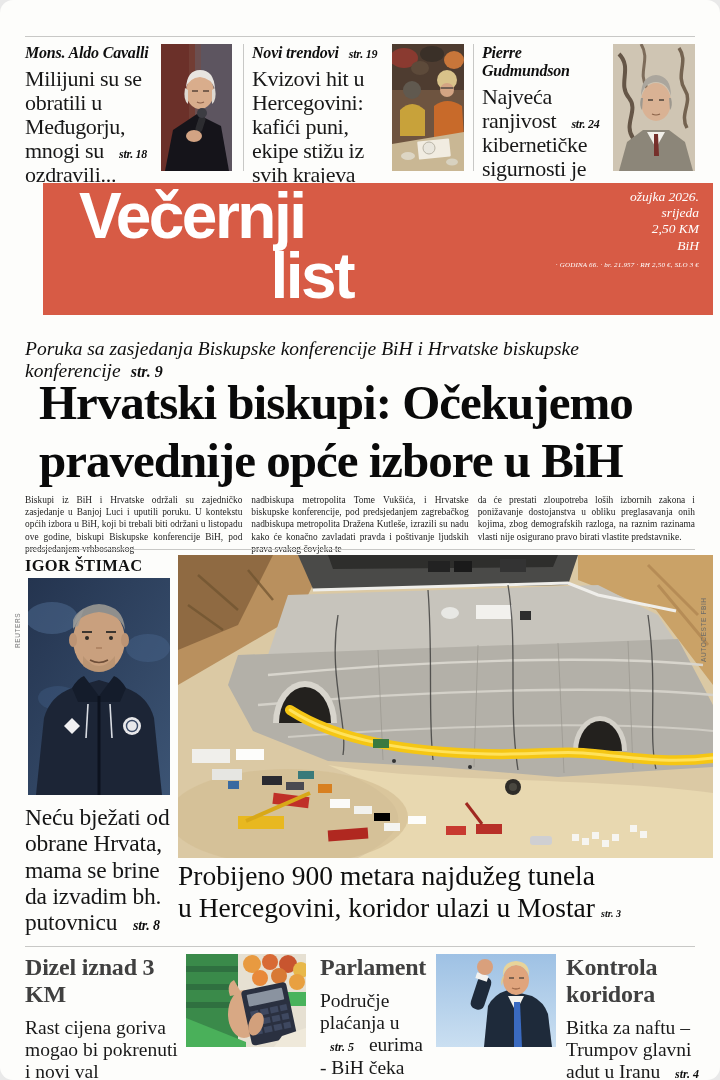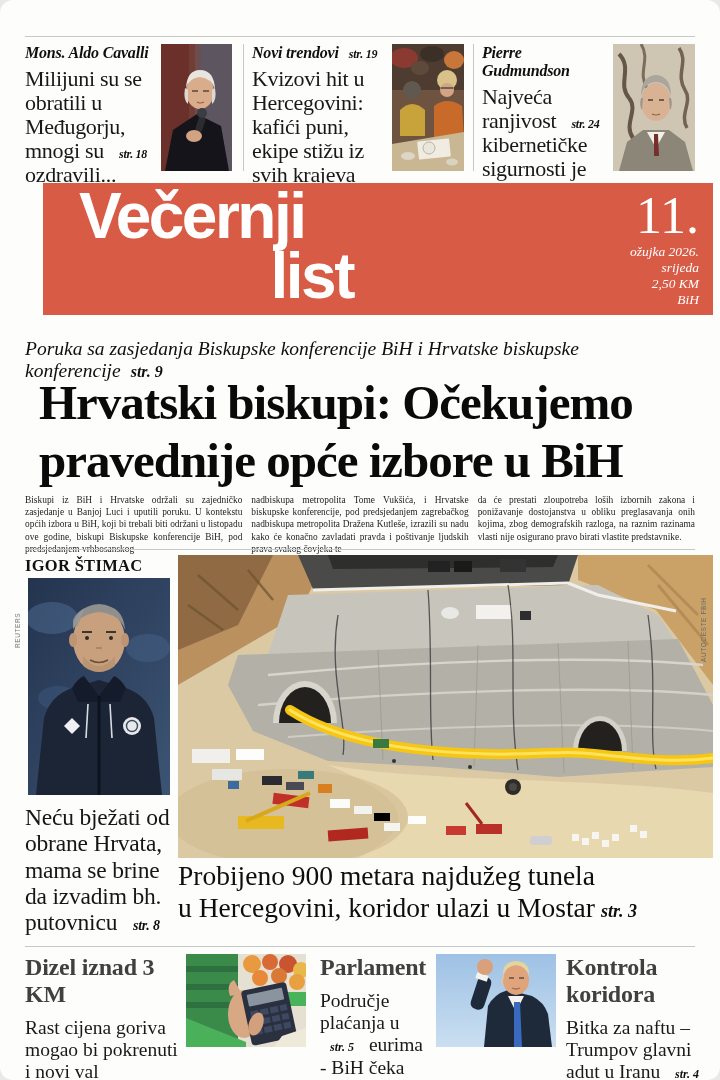--- a/index.html
+++ b/index.html
@@ -35,21 +35,21 @@
   .lead-cols p{flex:1;margin:0;font-size:9.4px;line-height:1.3;text-align:justify;color:#1d1d1d;}
 
   
   .stimac-name{position:absolute;left:25px;top:556px;font-weight:bold;font-size:16.5px;letter-spacing:.3px;}
   .vcredit{position:absolute;font-family:"Liberation Sans",sans-serif;font-size:6.5px;color:#777;
            letter-spacing:.6px;transform:rotate(-90deg);transform-origin:left top;white-space:nowrap;}
   .stimac-headline{position:absolute;left:25px;top:804px;width:154px;font-size:23.5px;line-height:1.12;
                    letter-spacing:-.2px;color:#161616;}
   .stimac-headline .ref{font-size:14px;text-align:center;}
   .main-caption{position:absolute;left:178px;top:860px;width:540px;font-size:27.5px;line-height:1.18;color:#0e0e0e;}
-  .main-caption .ref{font-size:18px;margin-left:6px;}
+  .main-caption .ref{font-size:10px;margin-left:6px;}
 
   
   .b-kicker{font-weight:bold;font-size:24px;letter-spacing:-.2px;color:#404040;}
   .b-text{font-size:19.5px;line-height:1.14;margin-top:9px;color:#191919;}
   .b-text .ref{font-size:12px;}
   .bsec{position:absolute;top:954px;}
 </style>
 </head>
 <body>
 
@@ -132,21 +132,20 @@
       <path d="M39,70 Q43,72 47,70" stroke="#8a6248" stroke-width="1.2" fill="none"></path>
     </svg>
   </div>
 
   <div class="masthead">
     <div class="mast-title">
       <div class="l1">Večernji</div>
       <div class="l2">list</div>
     </div>
     <div class="mast-right">
-      <div class="mast-day">11.</div>
       <div class="mast-date">ožujka 2026.</div>
       <div class="mast-date">srijeda</div>
       <div class="mast-date">2,50 KM</div>
       <div class="mast-date">BiH</div>
       <div class="mast-issue">· GODINA 66. · br. 21.957 · RH 2,50 €, SLO 3 €</div>
     </div>
   </div>
 
   <div class="lead-kicker"><span>Poruka sa zasjedanja Biskupske konferencije BiH i Hrvatske biskupske konferencije</span><i class="ref">str. 9</i></div>
   <h1 class="lead-headline"><span>Hrvatski biskupi: Očekujemo</span><br><span>pravednije opće izbore u BiH</span></h1>

